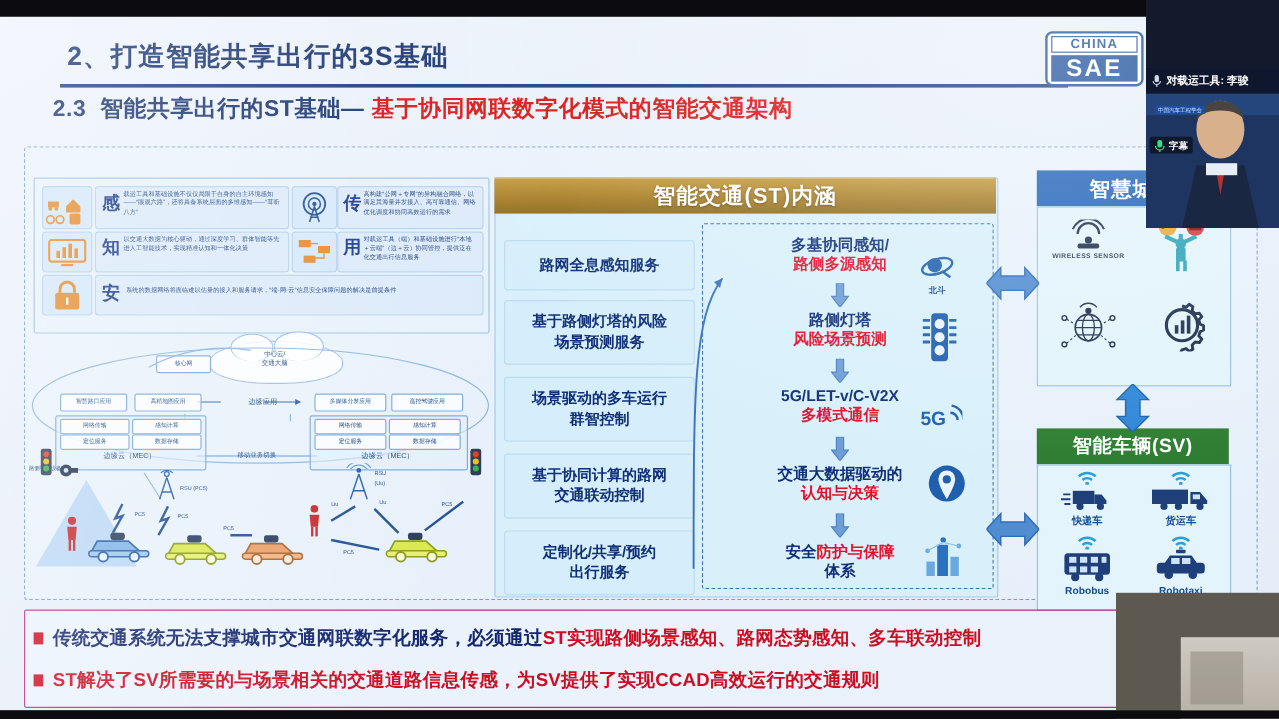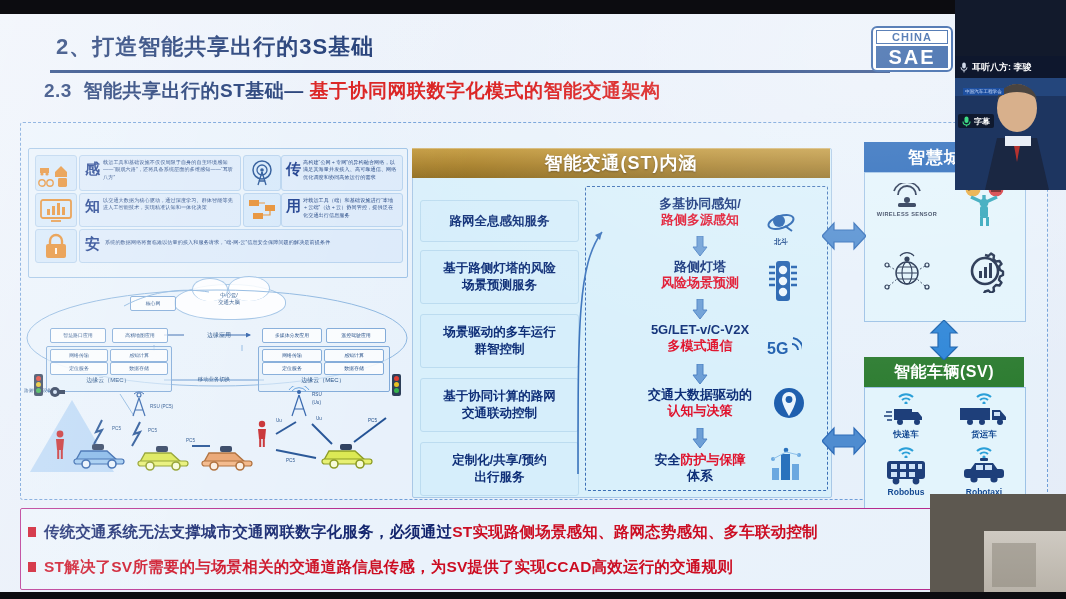--- a/index.html
+++ b/index.html
@@ -639,21 +639,21 @@
         <path d="M30 134 L42 82 h40 l12 52 z" fill="#1a2742"></path>
         <path d="M58 84 l4 22 l4-22z" fill="#b5322f"></path>
         <rect x="50" y="80" width="26" height="10" fill="#e8eef6"></rect>
       </svg>
     </div>
     <div class="vhead">
       <svg class="mic" viewBox="0 0 8 11">
         <rect x="2.2" y="0.6" width="3.6" height="6" rx="1.8" fill="#cfd8e8"></rect>
         <path d="M1 5.4 a3 3 0 006 0 M4 8.4 v2" stroke="#cfd8e8" stroke-width="1" fill="none"></path>
       </svg>
-      <span class="nm">耳听八方: 李骏</span>
+      <span class="nm">对载运工具: 李骏</span>
     </div>
     <div class="vsub">
       <span class="tag">中国汽车工程学会</span>
     </div>
     <div class="vbadge">
       <svg width="9" height="11" viewBox="0 0 9 11">
         <rect x="2.5" y="0.6" width="4" height="6.4" rx="2" fill="#3ddc84"></rect>
         <path d="M1 5.6 a3.5 3.5 0 007 0 M4.5 9 v1.6" stroke="#3ddc84" stroke-width="1.1" fill="none"></path>
       </svg>
       <span class="nm">字幕</span>

